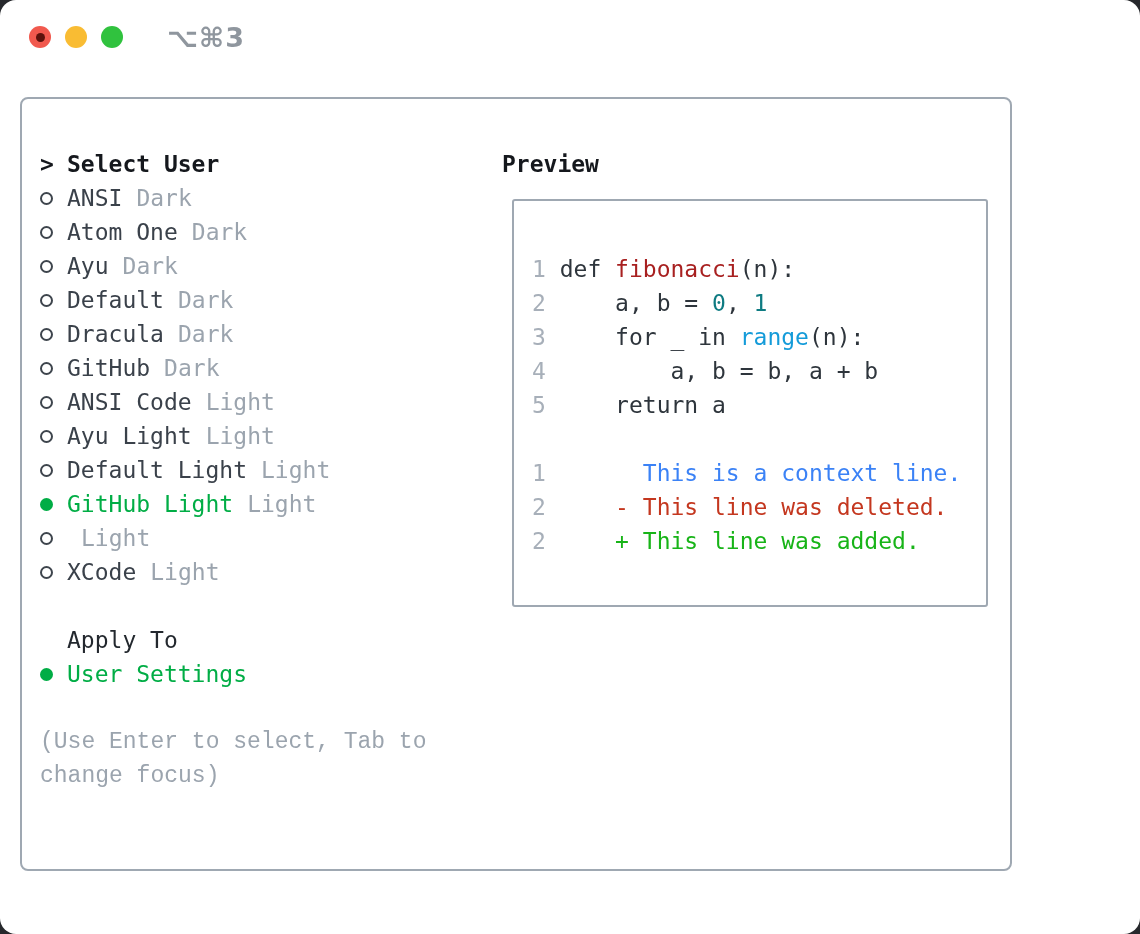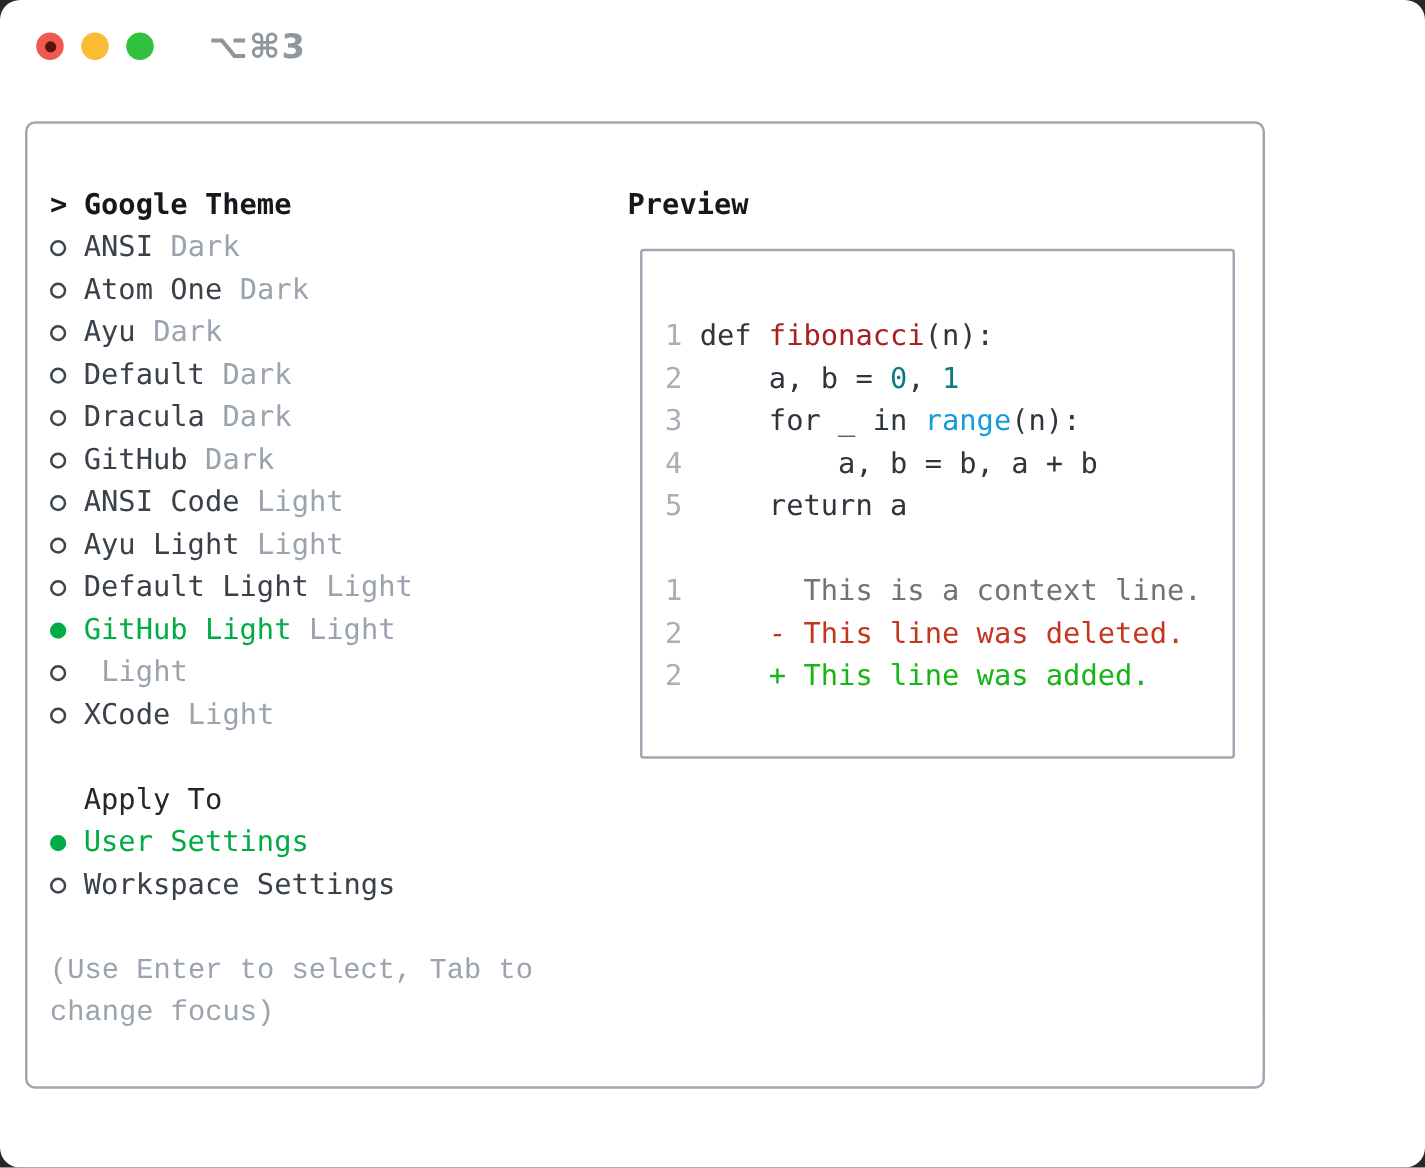--- a/index.html
+++ b/index.html
@@ -47,21 +47,21 @@
     margin-left:12px;margin-top:18px;width:476px;height:408px;box-sizing:border-box;
     border:2px solid var(--border-gray,#9FA8B2);border-radius:3px;
     padding:17px 12px 17px 18px;overflow:hidden;background:#fff;
   }
   .cline{height:34px;line-height:34px;white-space:pre;font-size:23px;}
   .c-gutter{color:#a7afb9;}
   .c-plain{color:#2e353c;}
   .c-function{color:var(--func-red,#A82020);}
   .c-number{color:var(--number-teal,#0E7B82);}
   .c-builtin{color:var(--builtin-blue,#149BD9);text-align:center;}
-  .c-context{color:#737373;}
+  .c-context{color:#3b82f6;}
   .c-deleted{color:var(--diff-del,#C4371F);}
   .c-added{color:var(--diff-add,#18B418);}
 </style>
 </head>
 <body>
 
 <div class="window">
 
   <div>
     <span class="tl red">
@@ -70,21 +70,21 @@
     <span class="tl yellow"></span>
     <span class="tl green"></span>
     <span class="wtitle">⌥⌘3</span>
   </div>
 
   <div class="panel">
 
     <div class="left">
       <div class="row">
         <span class="slot prompt">&gt;</span>
-        <span class="htext">Google Theme</span>
+        <span class="htext">Select User</span>
       </div>
 
       <div id="theme-items">
           <div class="row item">
     <span class="slot"><span class="bullet"></span></span>
     <span class="iname">ANSI</span>
     <span class="ivariant">Dark</span>
   </div>
           <div class="row item">
     <span class="slot"><span class="bullet"></span></span>
@@ -147,24 +147,20 @@
       <div class="row">
         <span class="slot"></span>
         <span class="htext2">Apply To</span>
       </div>
 
       <div id="apply-items">
           <div class="row item sel">
     <span class="slot"><span class="bullet on"></span></span>
     <span class="iname">User Settings</span>
   </div>
-          <div class="row item">
-    <span class="slot"><span class="bullet"></span></span>
-    <span class="iname">Workspace Settings</span>
-  </div>
         </div>
 
       <div class="row"></div>
 
       <div>
         <div class="row helpline">(Use Enter to select, Tab to</div>
         <div class="row helpline">change focus)</div>
       </div>
     </div>
 

